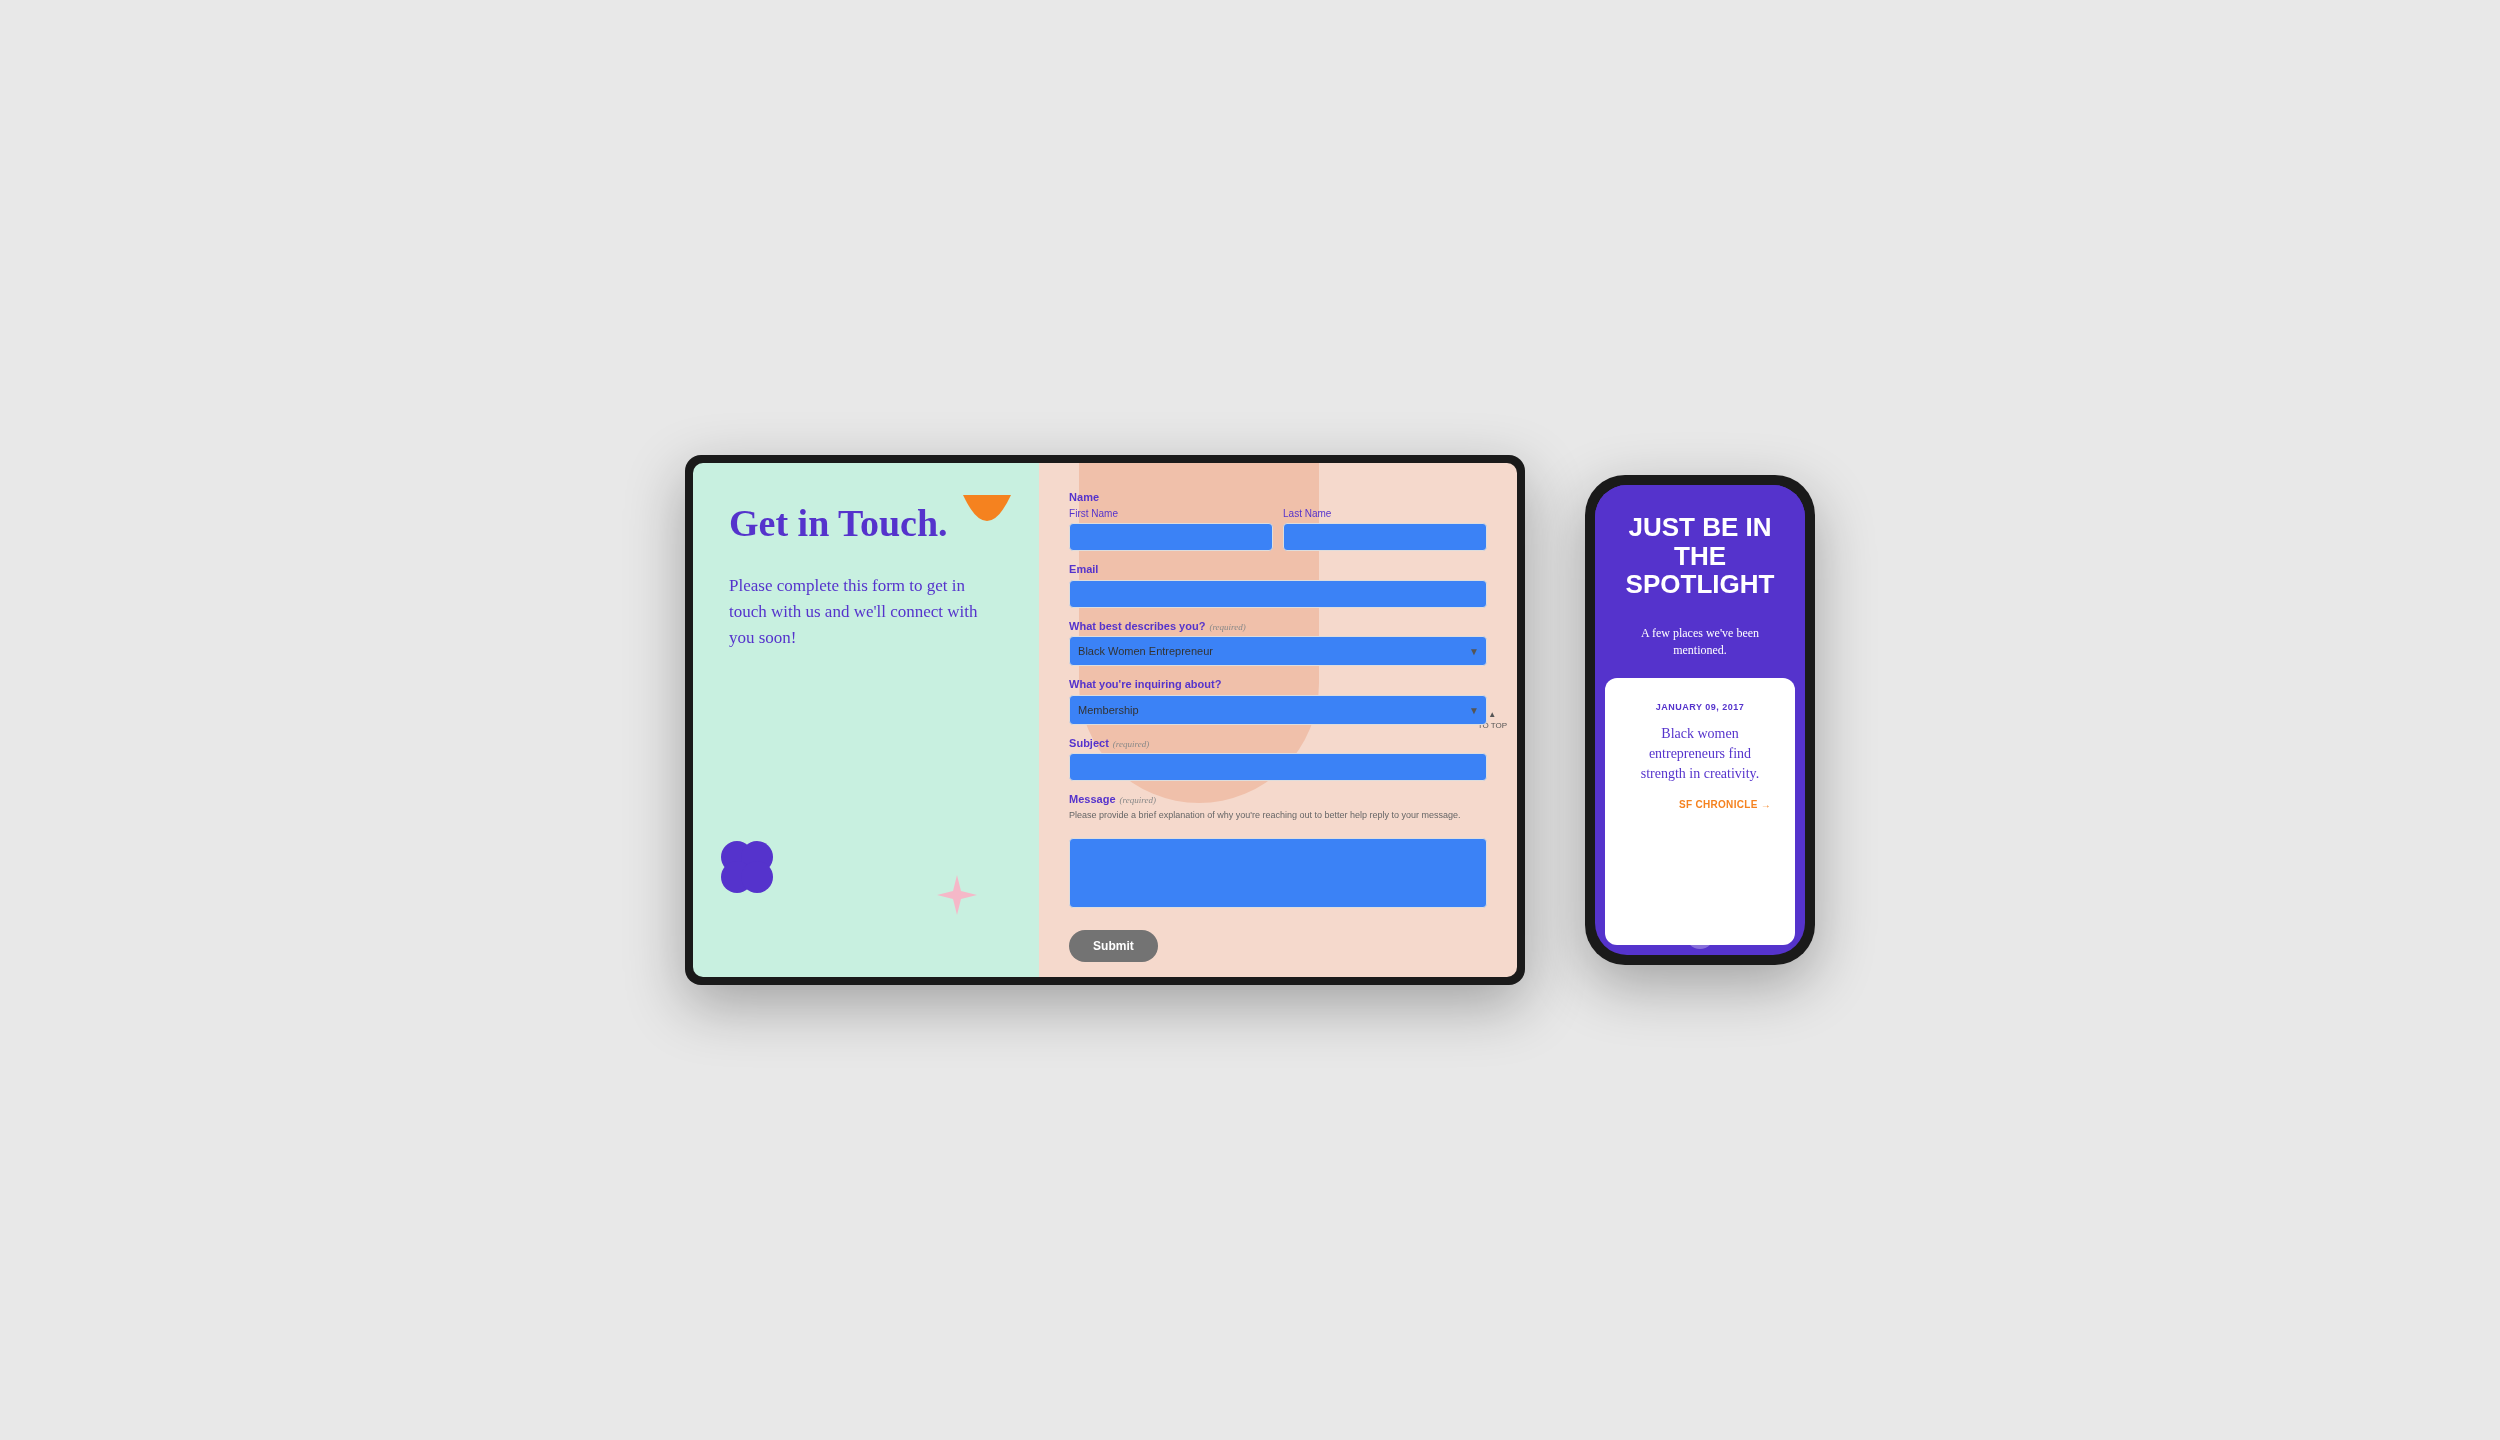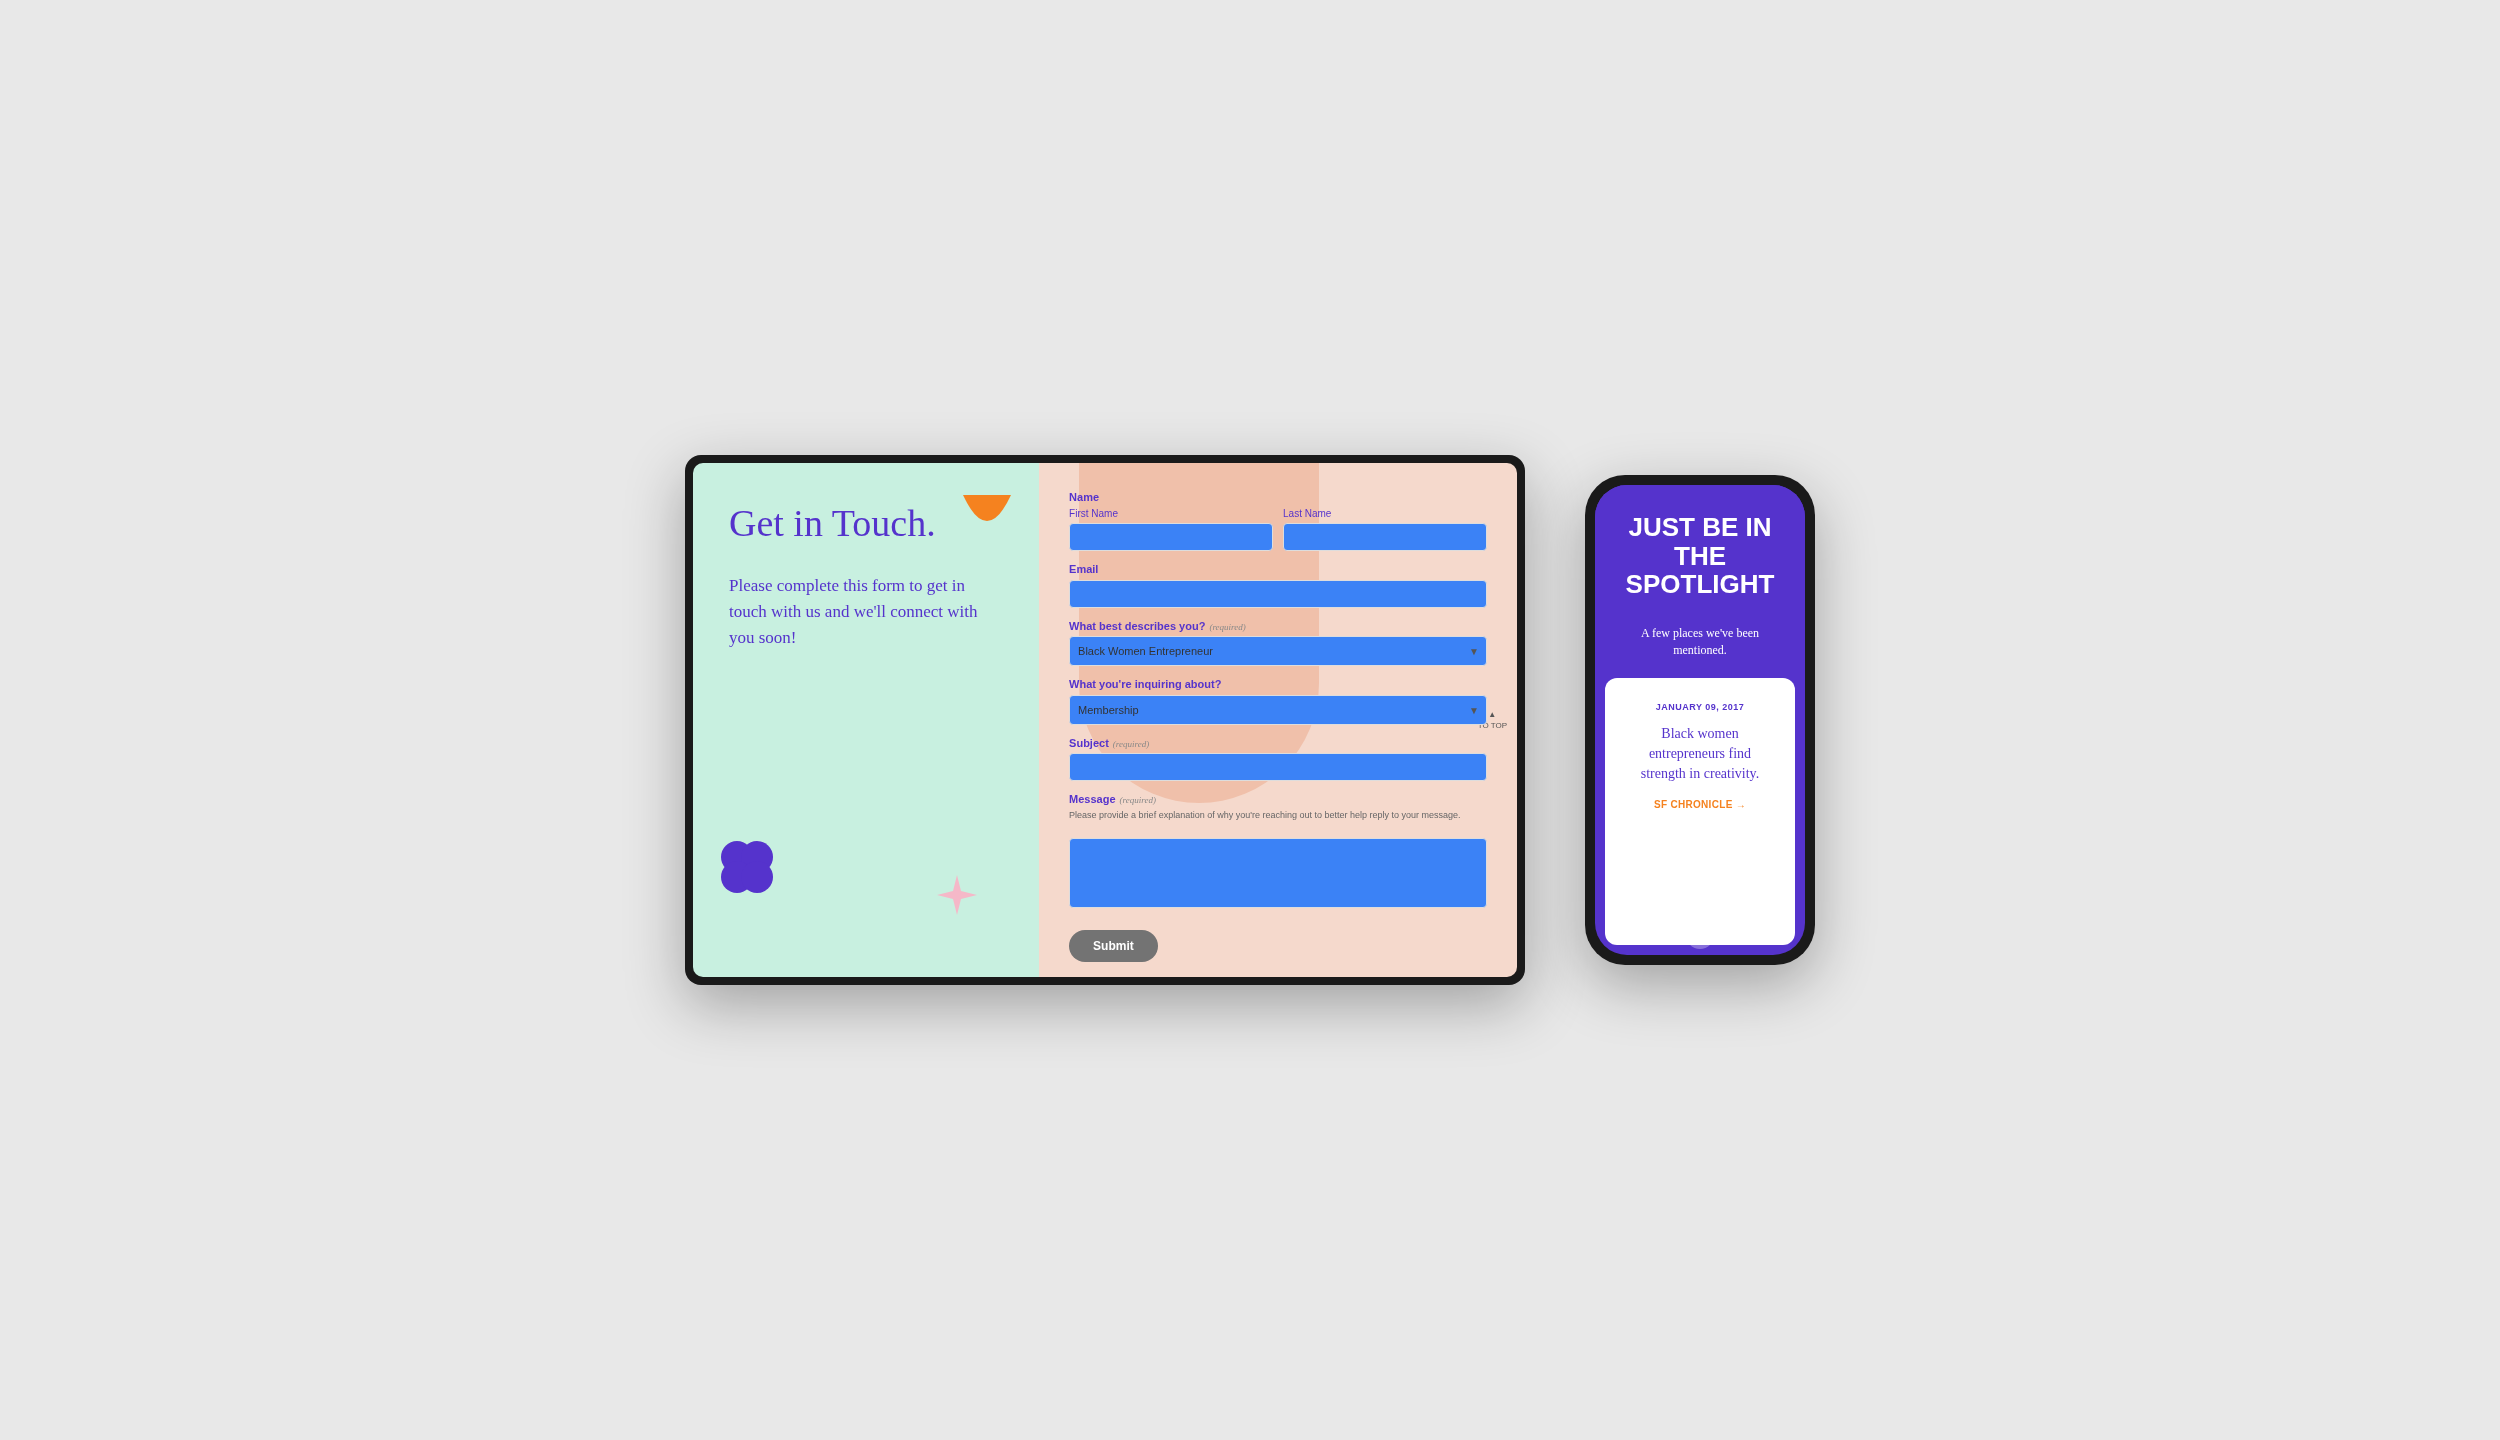--- a/index.html
+++ b/index.html
@@ -37,21 +37,21 @@
       width: 42%;
       padding: 40px 36px;
       position: relative;
       display: flex;
       flex-direction: column;
       justify-content: flex-start;
     }
     .left-panel h1 {
       color: #5533cc;
       font-size: 38px;
-      font-weight: normal;
+      font-weight: bold;
       font-family: Georgia, serif;
       margin-bottom: 28px;
       line-height: 1.1;
     }
     .left-panel p {
       color: #5533cc;
       font-size: 17px;
       line-height: 1.55;
       font-family: Georgia, serif;
     }
@@ -291,21 +291,21 @@
       line-height: 1.4;
       margin-bottom: 16px;
     }
     .mobile-card-link {
       color: #f5821f;
       font-size: 10px;
       font-family: Arial, sans-serif;
       font-weight: 700;
       text-decoration: none;
       display: block;
-      text-align: center;
+      text-align: right;
       letter-spacing: 0.3px;
     }
 
     .mobile-scroll-btn {
       position: absolute;
       bottom: 16px;
       right: 50%;
       transform: translateX(50%);
       width: 28px;
       height: 28px;

